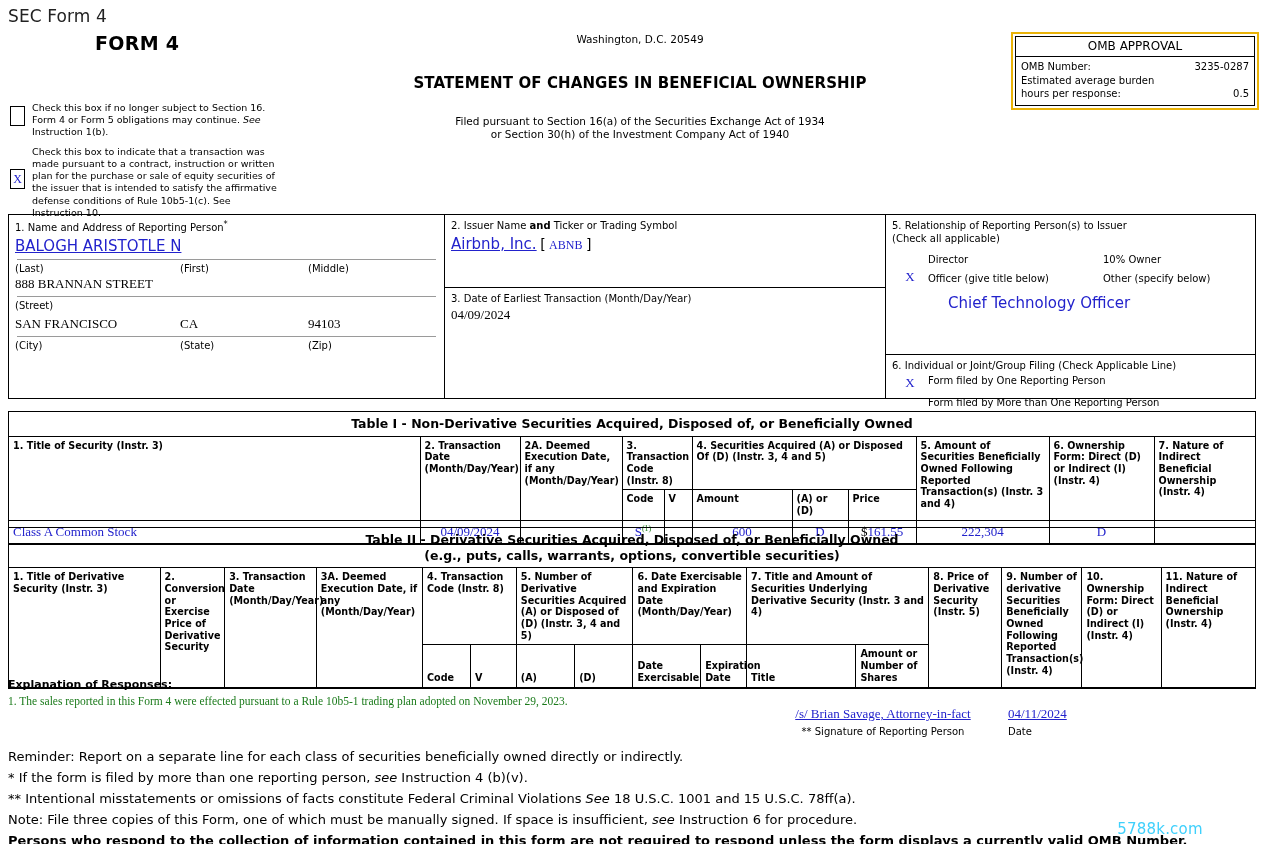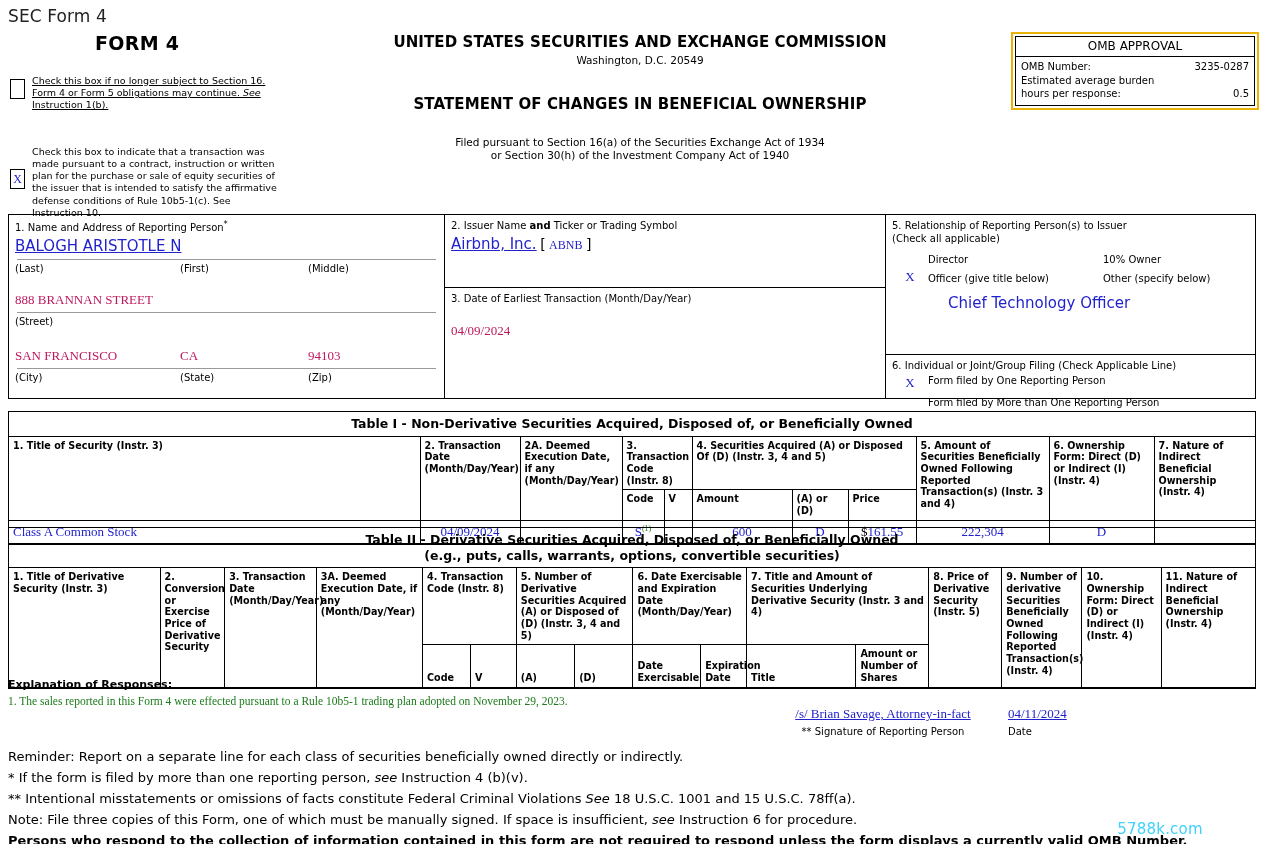--- a/index.html
+++ b/index.html
@@ -85,21 +85,21 @@
     padding: 2px 0 3px 0;
     border-bottom: 1px solid #000;
   }
   .omb-rows { padding: 3px 5px 4px 5px; font-size: 10px; }
   .omb-row { display: flex; justify-content: space-between; line-height: 1.35; gap: 23px; }
   .omb-row .lbl { text-align: left; }
   .omb-row .val { text-align: right; }
 
   
   .cb-note { position: absolute; display: flex; align-items: flex-start; }
-  .cb-note.one { left: 10px; top: 75px; width: 270px; text-decoration: underline; }
+  .cb-note.one { left: 10px; top: 102px; width: 270px; }
   .cb-note.two { left: 10px; top: 146px; width: 272px; }
   .cbox {
     width: 13px; height: 18px;
     border: 1px solid #000;
     flex: 0 0 auto;
     text-align: center;
     font-size: 12px;
     line-height: 18px;
     color: #2222cc;
     font-family: "Liberation Serif", serif;
@@ -139,23 +139,23 @@
     margin-top: 3px;
     display: inline-block;
   }
   .rp-rule { border-bottom: 1px solid #9a9a9a; margin: 4px 2px 0 2px; }
   .rp-cols { display: flex; font-size: 10px; margin-top: 3px; }
   .rp-cols > div:nth-child(1) { width: 165px; }
   .rp-cols > div:nth-child(2) { width: 128px; }
   .rp-cols > div:nth-child(3) { width: 120px; }
   .rp-val {
     font-family: "Liberation Serif", serif;
-    color: #be185d;
+    color: #000000;
     font-size: 13px;
-    margin-top: 18px;
+    margin-top: 2px;
     display: block;
     min-height: 16px;
   }
 
   
   .issuer { width: 441px; }
   .issuer-name {
     font-size: 15px; color: #2222cc;
     text-decoration: underline;
   }
@@ -272,21 +272,20 @@
 </head>
 <body>
 
 <div class="page">
 
   <div class="sec-form-label">SEC Form 4</div>
 
   <div class="header-zone">
     <div class="form4-title">FORM 4</div>
     <div class="center-block">
-      <div class="hdr-main">UNITED STATES SECURITIES AND EXCHANGE COMMISSION</div>
       <div class="hdr-sub">Washington, D.C. 20549</div>
       <div class="hdr-statement">STATEMENT OF CHANGES IN BENEFICIAL OWNERSHIP</div>
       <div class="hdr-filed">
         <div>Filed pursuant to Section 16(a) of the Securities Exchange Act of 1934</div>
         <div>or Section 30(h) of the Investment Company Act of 1940</div>
       </div>
     </div>
   </div>
 
   <div class="omb-box">

